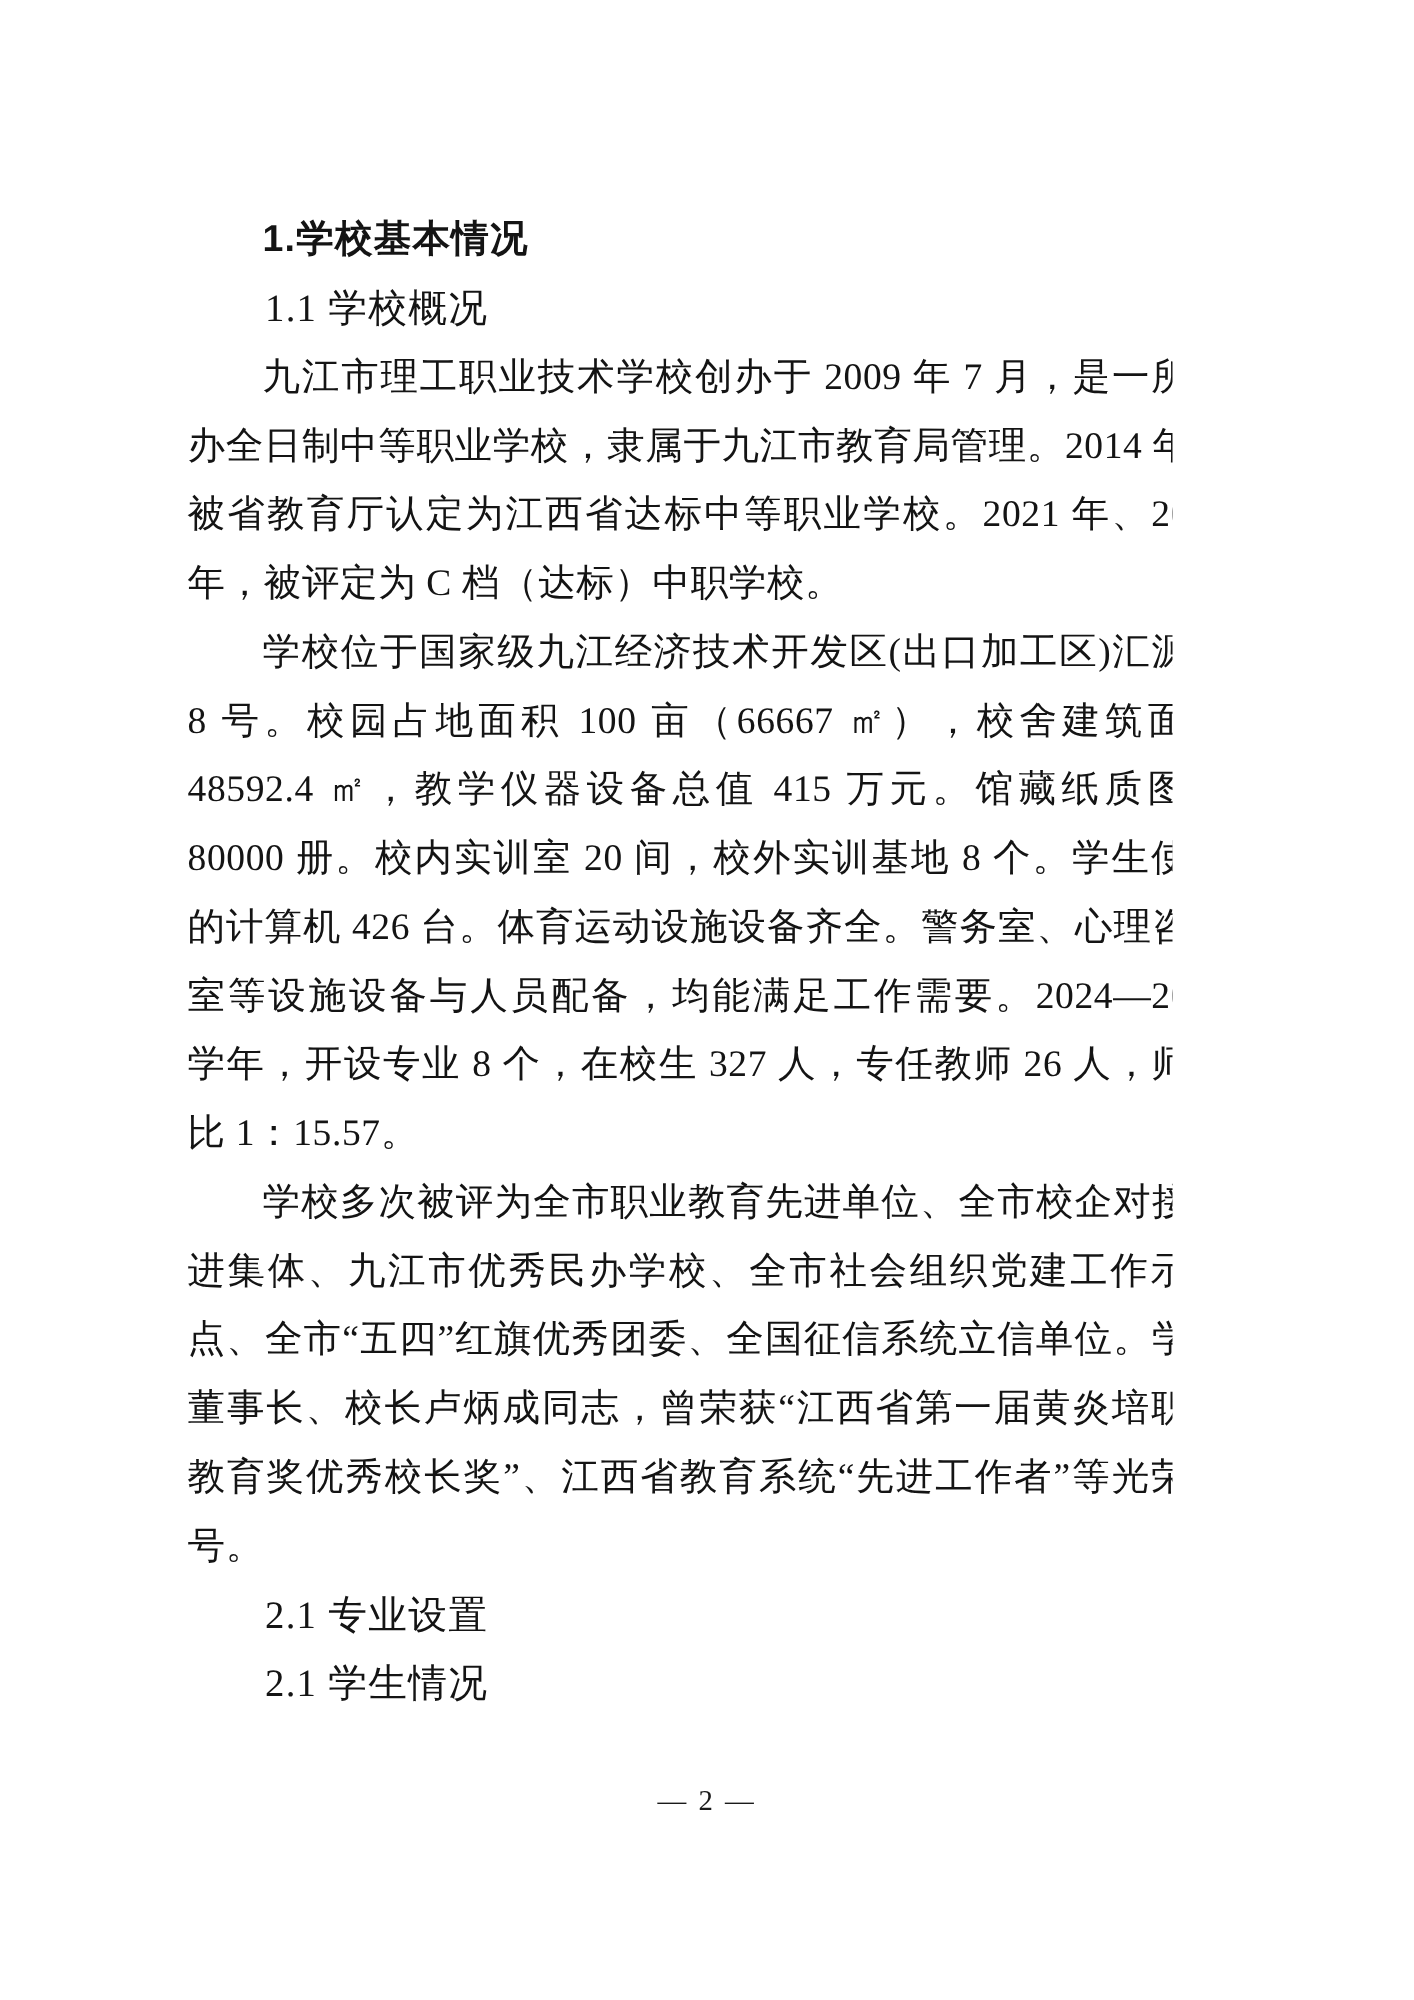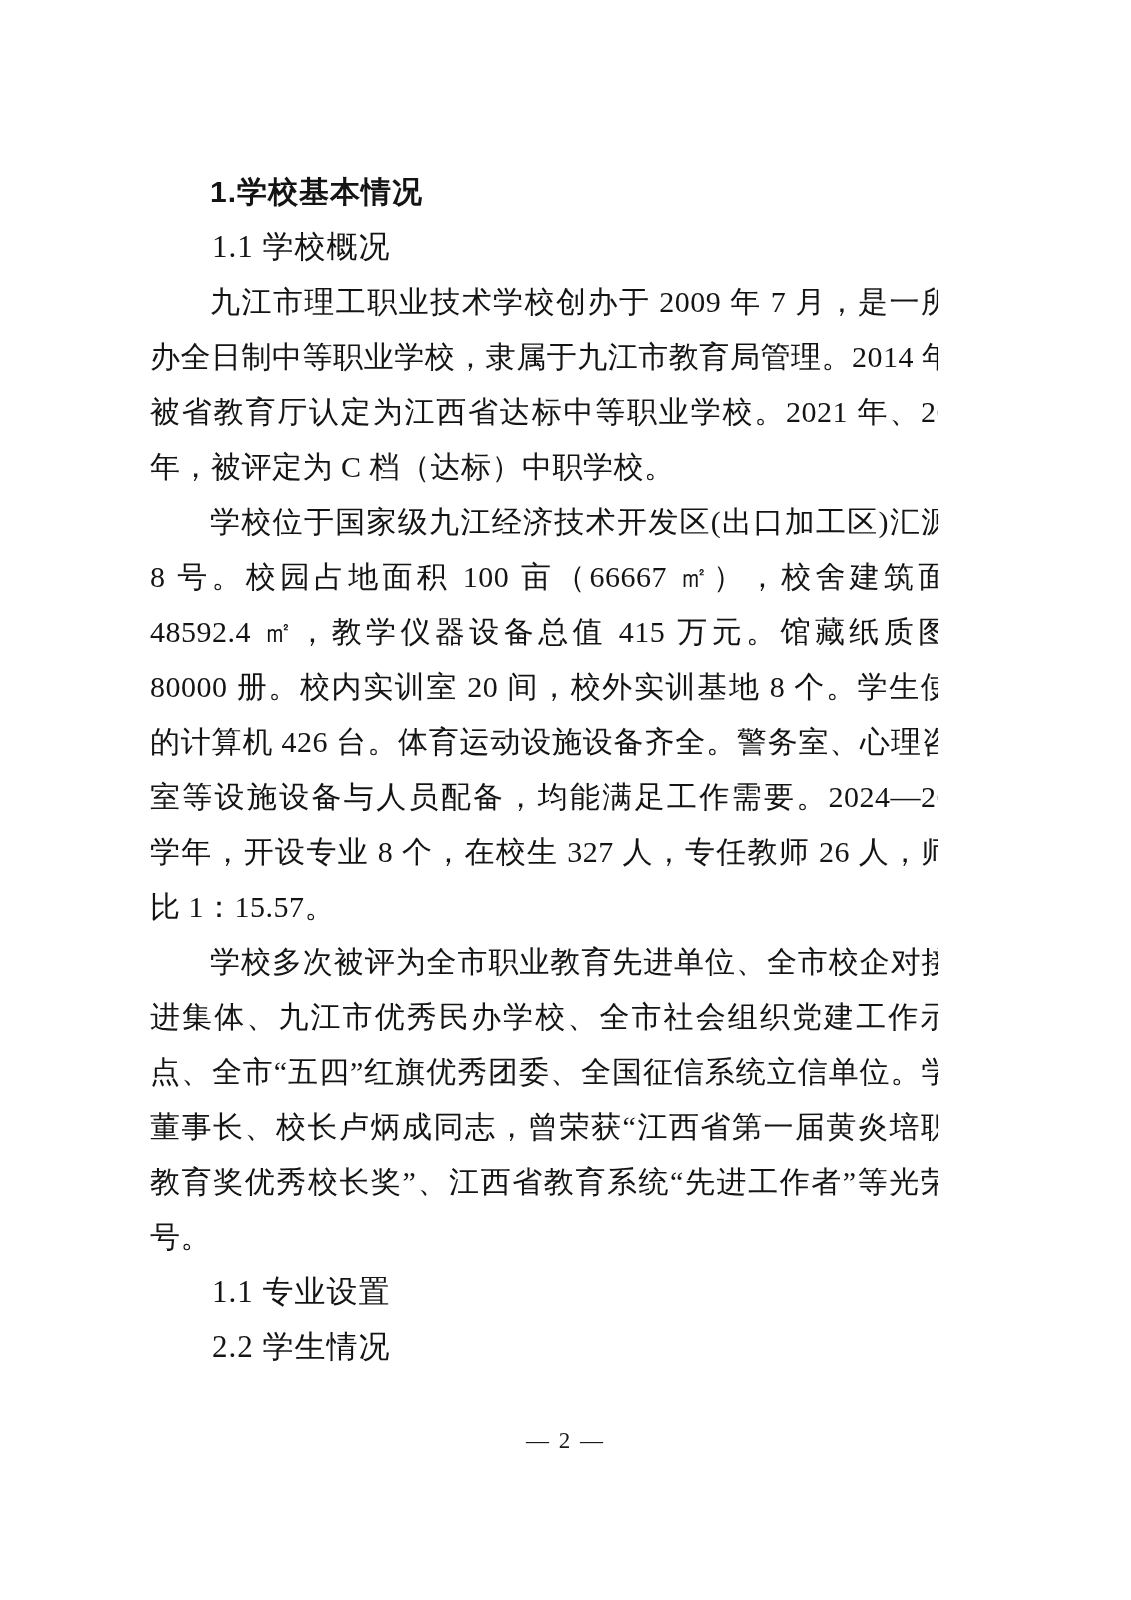--- a/index.html
+++ b/index.html
@@ -62,18 +62,18 @@
 </head>
 <body>
 
 <div class="page">
   <div class="content">
     <div class="block heading-1">1.学校基本情况</div>
     <div class="block heading-2">1.1 学校概况</div>
     <p class="block paragraph">九江市理工职业技术学校创办于 2009 年 7 月，是一所民办全日制中等职业学校，隶属于九江市教育局管理。2014 年，被省教育厅认定为江西省达标中等职业学校。2021 年、2024 年，被评定为 C 档（达标）中职学校。</p>
     <p class="block paragraph">学校位于国家级九江经济技术开发区(出口加工区)汇源路 8 号。校园占地面积 100 亩（66667 ㎡），校舍建筑面积 48592.4 ㎡，教学仪器设备总值 415 万元。馆藏纸质图书 80000 册。校内实训室 20 间，校外实训基地 8 个。学生使用的计算机 426 台。体育运动设施设备齐全。警务室、心理咨询室等设施设备与人员配备，均能满足工作需要。2024—2025 学年，开设专业 8 个，在校生 327 人，专任教师 26 人，师生比 1：15.57。</p>
     <p class="block paragraph">学校多次被评为全市职业教育先进单位、全市校企对接先进集体、九江市优秀民办学校、全市社会组织党建工作示范点、全市“五四”红旗优秀团委、全国征信系统立信单位。学校董事长、校长卢炳成同志，曾荣获“江西省第一届黄炎培职业教育奖优秀校长奖”、江西省教育系统“先进工作者”等光荣称号。</p>
-    <div class="block heading-2">1.1 专业设置</div>
-    <div class="block heading-2">2.2 学生情况</div>
+    <div class="block heading-2">2.1 专业设置</div>
+    <div class="block heading-2">2.1 学生情况</div>
   </div>
 
   <div class="footer">— 2 —</div>
 </div>
 
 </body></html>

